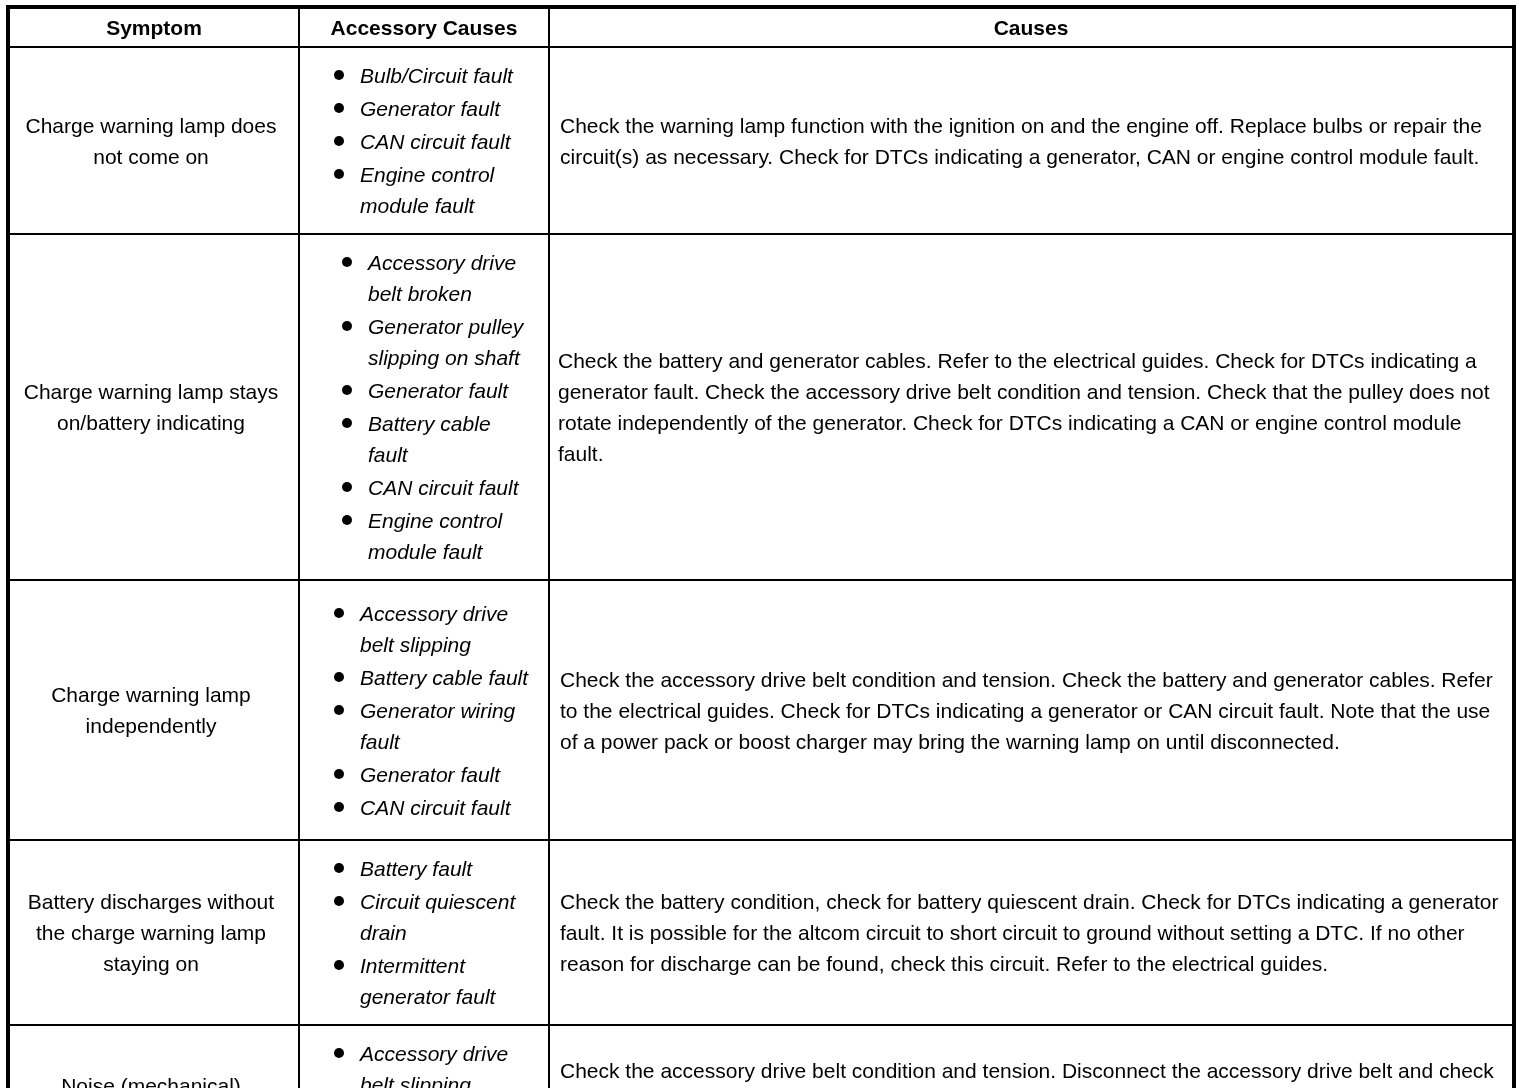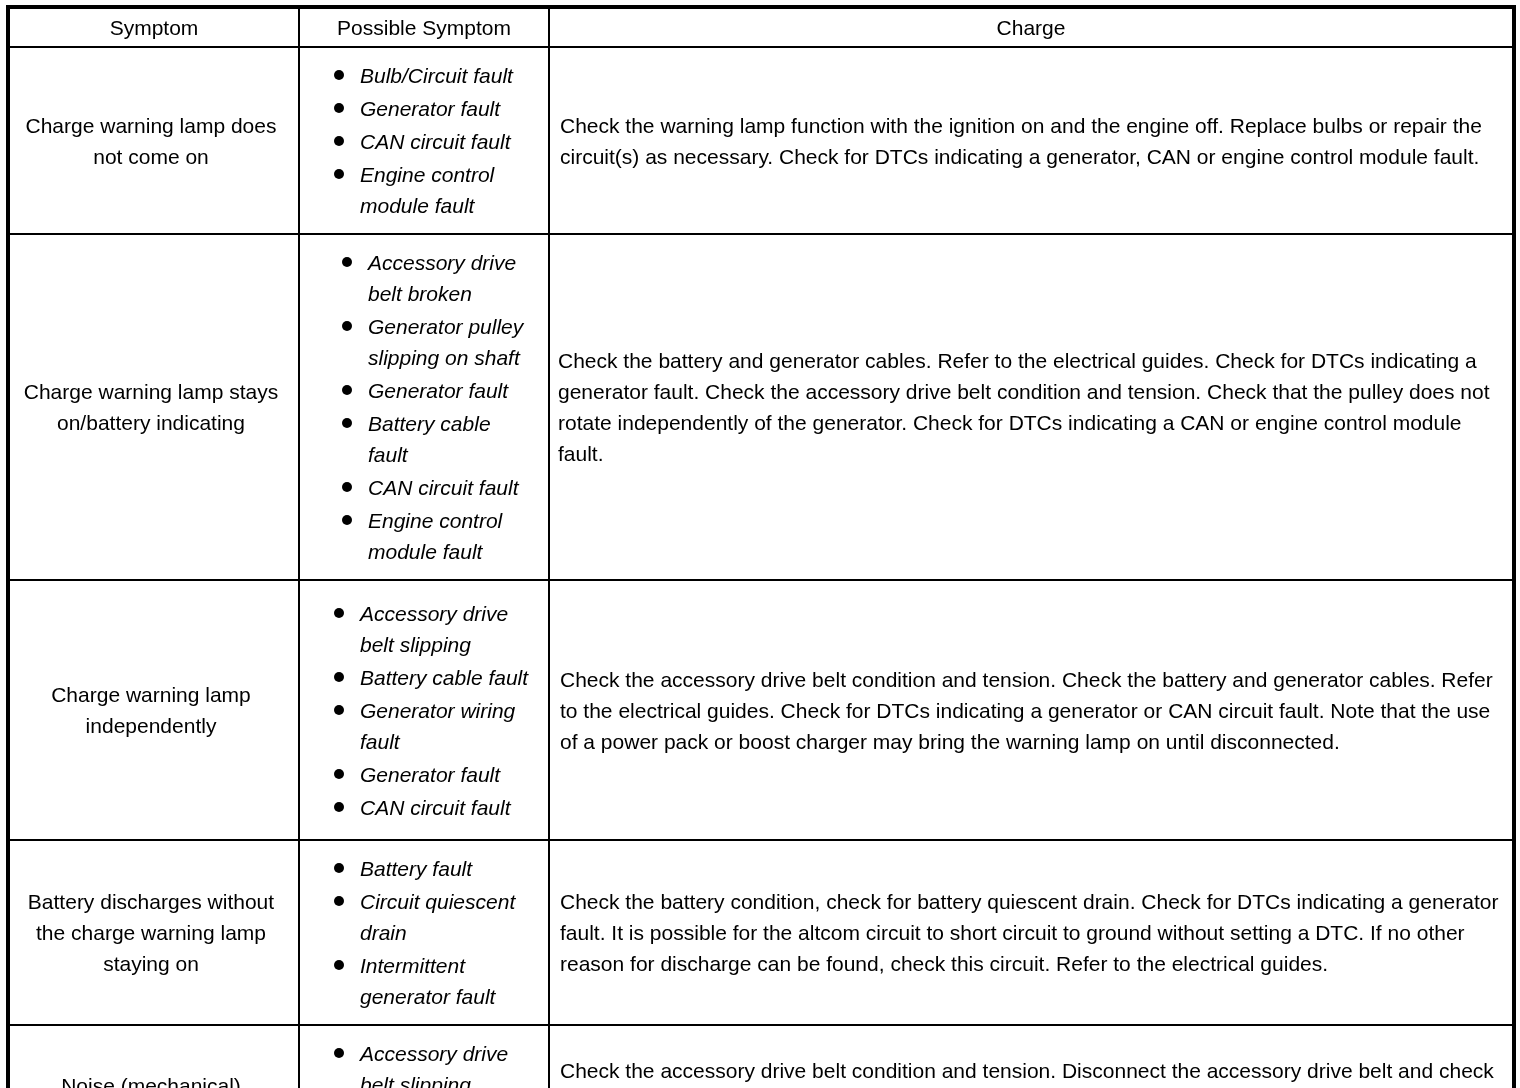--- a/index.html
+++ b/index.html
@@ -30,21 +30,21 @@
   table.diag-table td {
     border: 2px solid #000000;
     vertical-align: middle;
     font-size: 21px;
     line-height: 31px;
     box-sizing: border-box;
   }
   table.diag-table { border: 4px solid #000000; }
 
   th.hdr {
-    font-weight: normal;
+    font-weight: bold;
     text-align: center;
     height: 40px;
     padding: 2px 4px;
     border-bottom: 3px solid #000000;
   }
 
   td.symptom {
     text-align: center;
     padding: 4px 14px 4px 8px;
   }
@@ -89,22 +89,22 @@
 <div class="page">
   <table class="diag-table">
     <colgroup>
       <col class="c-symptom">
       <col class="c-causes">
       <col class="c-action">
     </colgroup>
     <thead>
       <tr>
         <th class="hdr">Symptom</th>
-        <th class="hdr">Possible Symptom</th>
-        <th class="hdr">Charge</th>
+        <th class="hdr">Accessory Causes</th>
+        <th class="hdr">Causes</th>
       </tr>
     </thead>
     <tbody>
 
       <tr class="r0">
         <td class="symptom">Charge warning lamp does not come on</td>
         <td class="causes">
           <ul class="cause-list">
             <li>
                 <span class="blt"></span>

